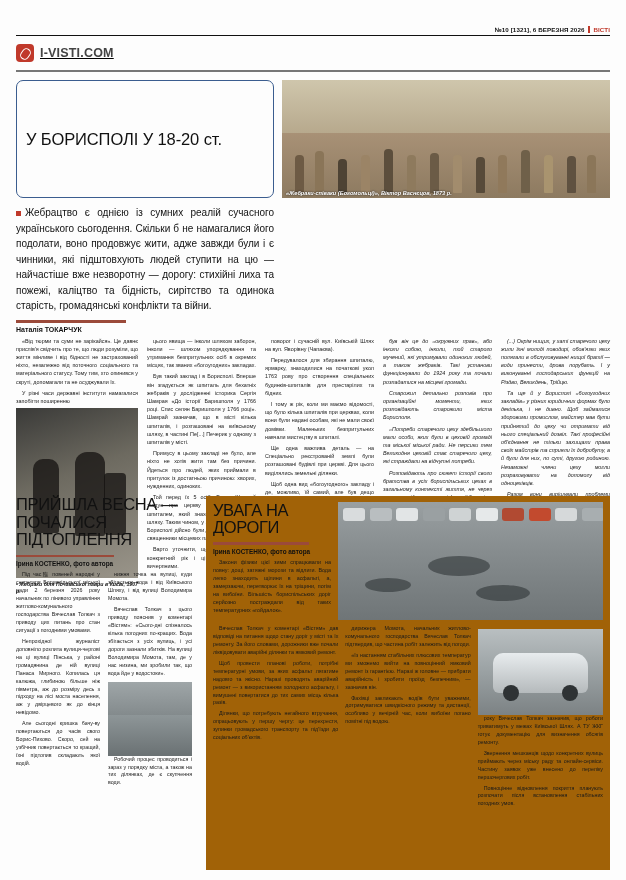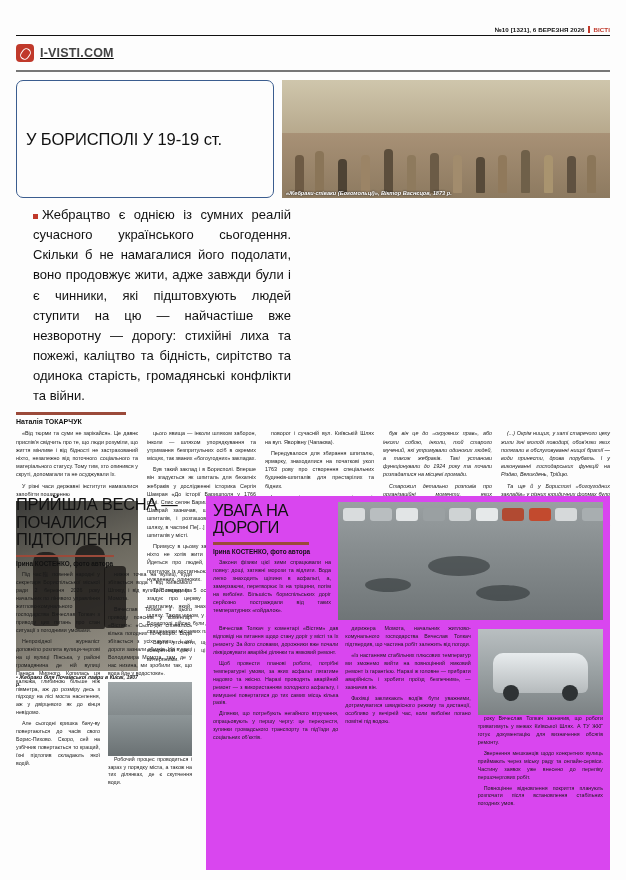--- a/index.html
+++ b/index.html
@@ -89,21 +89,21 @@
   }
   .cap-overlay {
     position: absolute; left: 0; right: 0; bottom: 0;
     font-size: 5.6px; font-style: italic; font-weight: bold; color: #fff;
     text-shadow: 0 0 2px #000;
     padding: 2px 4px; text-align: left;
   }
 
   .intro {
     margin-top: 7px; width: 258px;
-    font-size: 13px; line-height: 1.55; color: #111; text-align: justify; margin-left: 17px;
+    font-size: 10px; line-height: 1.55; color: #111; text-align: justify;
   }
   .intro .sq {
     display: inline-block; width: 5px; height: 5px;
     background: #c0392b; margin-right: 4px;
   }
 
   .byline-wrap { margin-top: 6px; width: 122px; }
   .byline-bar { height: 3px; background: #9b4a3a; width: 110px; }
   .byline {
     font-size: 7px; font-weight: bold; color: #111; margin-top: 3px;
@@ -155,21 +155,21 @@
     background: linear-gradient(180deg,#9fa6a8 0%,#7d8486 55%,#5d6365 100%);
     position: relative; overflow: hidden;
   }
   .photo-flood .water {
     position: absolute; left: 0; right: 0; bottom: 0; height: 55%;
     background: linear-gradient(180deg,#8e9698,#6a7173);
   }
 
   .b-right {
     position: relative;
-    background: #d946ef;
+    background: #a16207;
     padding: 6px 7px;
   }
   .b-right-inner { display: grid; grid-template-columns: 118px 1fr; gap: 7px; }
   .b-head2 {
     font-size: 16.5px; color: #111; letter-spacing: -.4px; line-height: 1;
   }
   .b2-byline-bar { height: 2.5px; background: #9b4a3a; width: 96px; margin-top: 7px; }
   .b2-byline { font-size: 6.4px; font-weight: bold; color: #111; margin-top: 3px; }
   .b2-text { font-size: 5.4px; line-height: 1.5; text-align: justify; margin-top: 3px; color:#1a1a1a;}
   .b2-text p { margin-bottom: 3px; text-indent: 6px; }
@@ -216,21 +216,21 @@
     <div class="brand">
       <span class="brand-logo"></span>
       <span class="brand-name">I-VISTI.COM</span>
     </div>
   </div>
   <div class="rule-bottom"></div>
 
   <div class="a1">
     <div class="a1-top">
       <div class="headline-box">
-        <div class="hl2">У БОРИСПОЛІ У 19-19 ст.</div>
+        <div class="hl2">У БОРИСПОЛІ У 18-20 ст.</div>
       </div>
       <div class="painting">
         <div class="sky"></div>
         <div class="crowd">
           <span class="fig" style="left:4%;  background:#6d5a44;"></span>
           <span class="fig" style="left:10%; background:#8a7558; height:42px;"></span>
           <span class="fig" style="left:17%; background:#4e4334; height:34px;"></span>
           <span class="fig" style="left:24%; background:#9b8466;"></span>
           <span class="fig" style="left:31%; background:#5c4e3c; height:44px;"></span>
           <span class="fig" style="left:38%; background:#8e7a5d;"></span>

